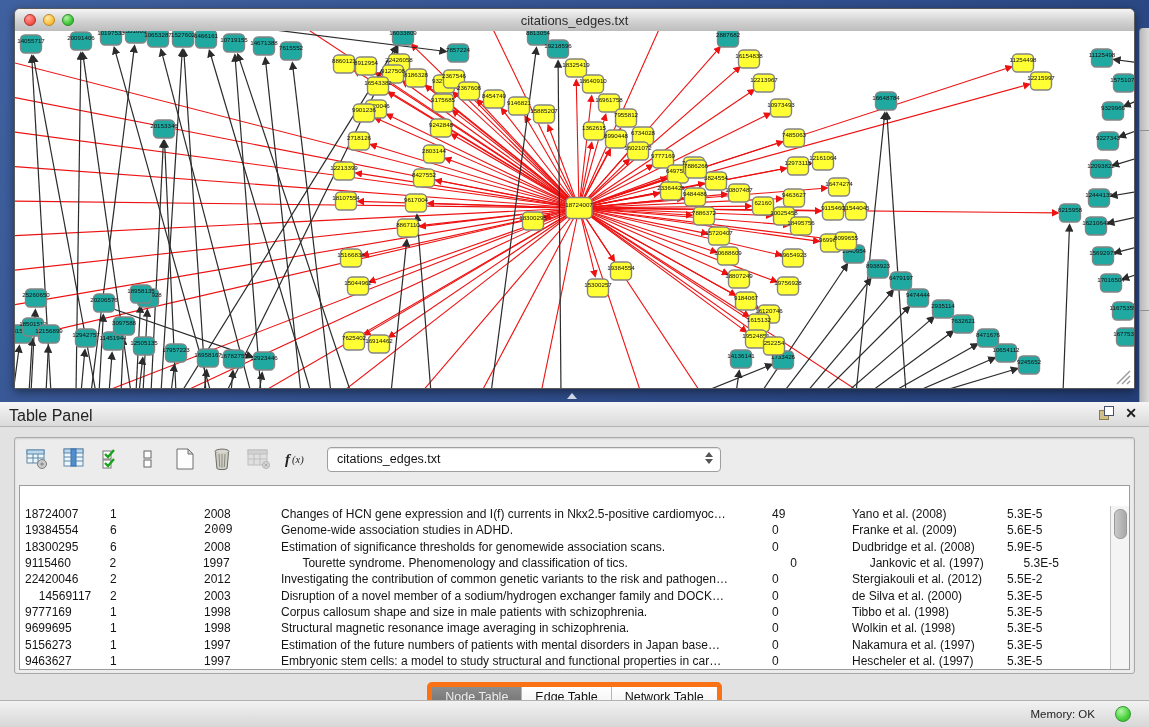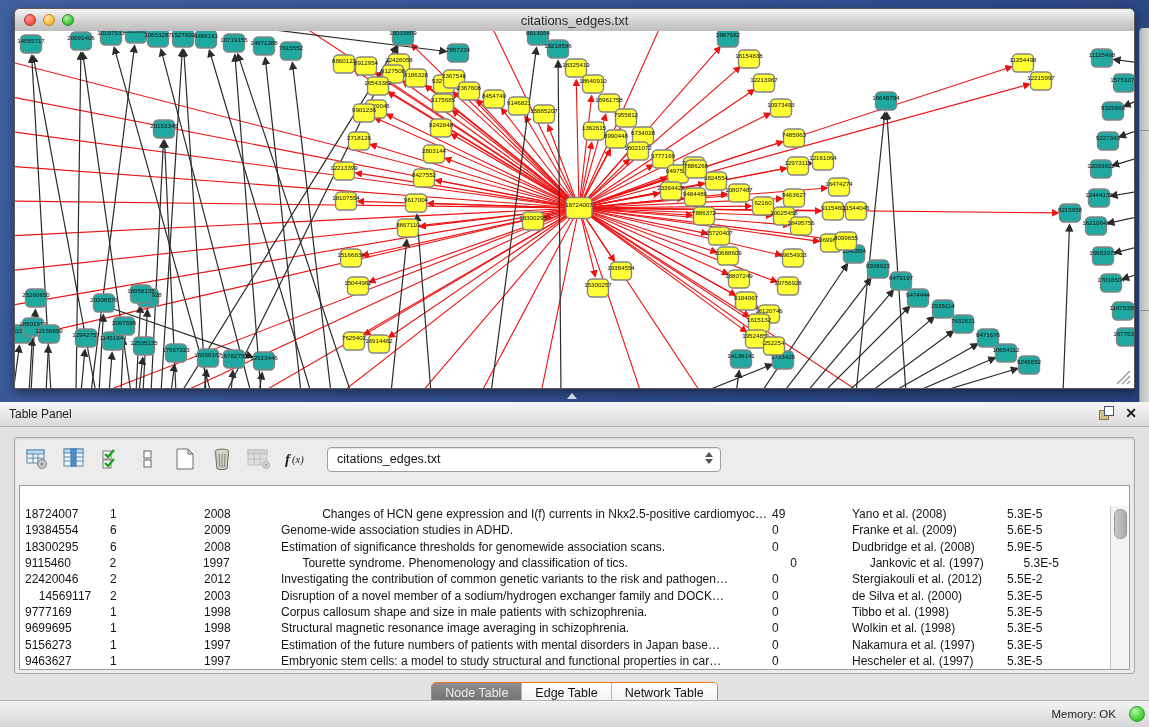--- a/index.html
+++ b/index.html
@@ -22,21 +22,21 @@
   .light.red{background:radial-gradient(circle at 35% 30%,#ff9a94,#f85850 60%,#d6342c);border:1px solid #b0322b;}
   .light.yellow{background:radial-gradient(circle at 35% 30%,#ffe9a8,#fdc13d 60%,#df9f20);border:1px solid #ba8a22;}
   .light.green{background:radial-gradient(circle at 35% 30%,#b7f0a8,#3ecb38 60%,#24a828);border:1px solid #2a8c28;}
   .graph-canvas{position:absolute;left:0;top:22px;width:1119px;height:357px;background:#fff;display:block;}
   .split-caret{position:absolute;left:567px;top:393px;width:0;height:0;
      border-left:5px solid transparent;border-right:5px solid transparent;border-bottom:6px solid #cfd6e4;}
   
   .table-panel{position:absolute;left:0;top:402px;width:1149px;height:325px;background:#e2e2e2;}
   .tp-header{position:absolute;left:0;top:0;width:100%;height:24px;
      background:linear-gradient(#f6f6f6,#dadada);border-bottom:1px solid #b3b3b3;}
-  .tp-title{position:absolute;left:9px;top:5px;font-size:12px;color:#222;}
+  .tp-title{position:absolute;left:9px;top:5px;font-size:16px;color:#222;}
   .tp-icons{position:absolute;right:12px;top:4px;display:flex;gap:12px;align-items:center;}
   .float-ic{position:relative;width:14px;height:14px;}
   .float-ic .sq1{position:absolute;left:0;top:4px;width:8px;height:8px;border:1px solid #8a7b4a;background:#cdbe8a;}
   .float-ic .sq2{position:absolute;left:5px;top:0;width:8px;height:8px;border:1px solid #44506e;background:#fff;}
   .close-x{font-size:14px;font-weight:bold;color:#1b1b1b;line-height:14px;}
   .inner-panel{position:absolute;left:14px;top:35px;width:1121px;height:237px;box-sizing:border-box;
      border:1px solid #a9a9a9;border-radius:3px;background:#ececec;box-shadow:inset 0 1px 2px rgba(0,0,0,.12);}
   .toolbar{position:absolute;left:0;top:0;width:100%;height:42px;display:flex;align-items:center;gap:13px;padding-left:10px;box-sizing:border-box;}
   .tool-btn{width:24px;height:24px;display:flex;align-items:center;justify-content:center;background:none;border:none;padding:0;}
   .combo{position:relative;width:392px;height:23px;margin-left:6px;background:#fff;border:1px solid #9f9f9f;
@@ -52,29 +52,29 @@
   .th.gray{background:#e7e7e7;border-right:1px solid #a8a8a8;}
   .sort-glyph{font-size:10px;color:#2b5a73;margin-right:3px;}
   .tbody{position:absolute;left:0;top:20px;bottom:0;right:18px;overflow:hidden;}
   .tr{display:flex;height:16.3px;align-items:center;}
   .td{box-sizing:border-box;padding-left:5px;font-size:12px;color:#141414;white-space:nowrap;overflow:hidden;}
   .vscroll{position:absolute;right:0;top:20px;bottom:0;width:18px;background:#f4f4f4;border-left:1px solid #c2c2c2;}
   .vthumb{position:absolute;left:3px;top:3px;width:11px;height:28px;border-radius:6px;
      background:linear-gradient(90deg,#c9c9c9,#a8a8a8);border:1px solid #9a9a9a;}
   
   .tabs-row{position:absolute;left:0;top:280px;width:100%;display:flex;justify-content:center;}
-  .segmented{display:inline-flex;border:1px solid #f97316;border-radius:5px;overflow:hidden;
+  .segmented{display:inline-flex;border:5px solid #f97316;border-radius:5px;overflow:hidden;
      box-shadow:0 1px 1px rgba(255,255,255,.8);height:21px;}
   .seg-btn{padding:2px 13px;font-size:12.5px;line-height:17px;background:linear-gradient(#ffffff,#f1f1f1);color:#111;border:none;border-left:1px solid #b5b5b5;}
   .seg-btn:first-child{border-left:none;}
   .seg-btn.sel{background:linear-gradient(#8d8d8d,#6e6e6e);color:#ececec;}
   
   .status-bar{position:absolute;left:0;bottom:0;width:100%;height:26px;
      background:linear-gradient(#f2f2f2,#d7d7d7);border-top:1px solid #b2b2b2;}
-  .mem-wrap{position:absolute;right:4px;top:5px;display:flex;align-items:center;gap:13px;}
+  .mem-wrap{position:absolute;right:18px;top:5px;display:flex;align-items:center;gap:20px;}
   .mem-label{font-size:11.5px;color:#222;}
   .mem-dot{width:14px;height:14px;border-radius:50%;border:1px solid #2f9a2f;
      background:radial-gradient(circle at 35% 30%,#b4f5a6,#49d13c 60%,#2fae2d);}
   
   .mini{display:block;}
 </style>
 </head>
 <body>
 
 <div class="network-region">
@@ -884,29 +884,29 @@
           </div>
       </div>
     </div>
 
     <div class="data-table">
       <div class="tbody" id="tbody">
           <div class="tr">
             <div class="td" style="width: 85px;">18724007</div>
             <div class="td" style="width: 94px;">1</div>
             <div class="td" style="width: 77px;">2008</div>
-            <div class="td" style="width: 491px; text-align: right;">Changes of HCN gene expression and I(f) currents in Nkx2.5-positive cardiomyoc…</div>
+            <div class="td" style="width: 491px;">Changes of HCN gene expression and I(f) currents in Nkx2.5-positive cardiomyoc…</div>
             <div class="td" style="width: 80px;">49</div>
             <div class="td" style="width: 155px;">Yano et al. (2008)</div>
             <div class="td" style="width: 93px;">5.3E-5</div>
           </div>
           <div class="tr">
             <div class="td" style="width: 85px;">19384554</div>
             <div class="td" style="width: 94px;">6</div>
-            <div class="td" style="width: 77px;">2009</div>
+            <div class="td" style="width: 77px; font-family: Liberation Mono, monospace;">2009</div>
             <div class="td" style="width: 491px;">Genome-wide association studies in ADHD.</div>
             <div class="td" style="width: 80px;">0</div>
             <div class="td" style="width: 155px;">Franke et al. (2009)</div>
             <div class="td" style="width: 93px;">5.6E-5</div>
           </div>
           <div class="tr">
             <div class="td" style="width: 85px;">18300295</div>
             <div class="td" style="width: 94px;">6</div>
             <div class="td" style="width: 77px;">2008</div>
             <div class="td" style="width: 491px;">Estimation of significance thresholds for genomewide association scans.</div>

